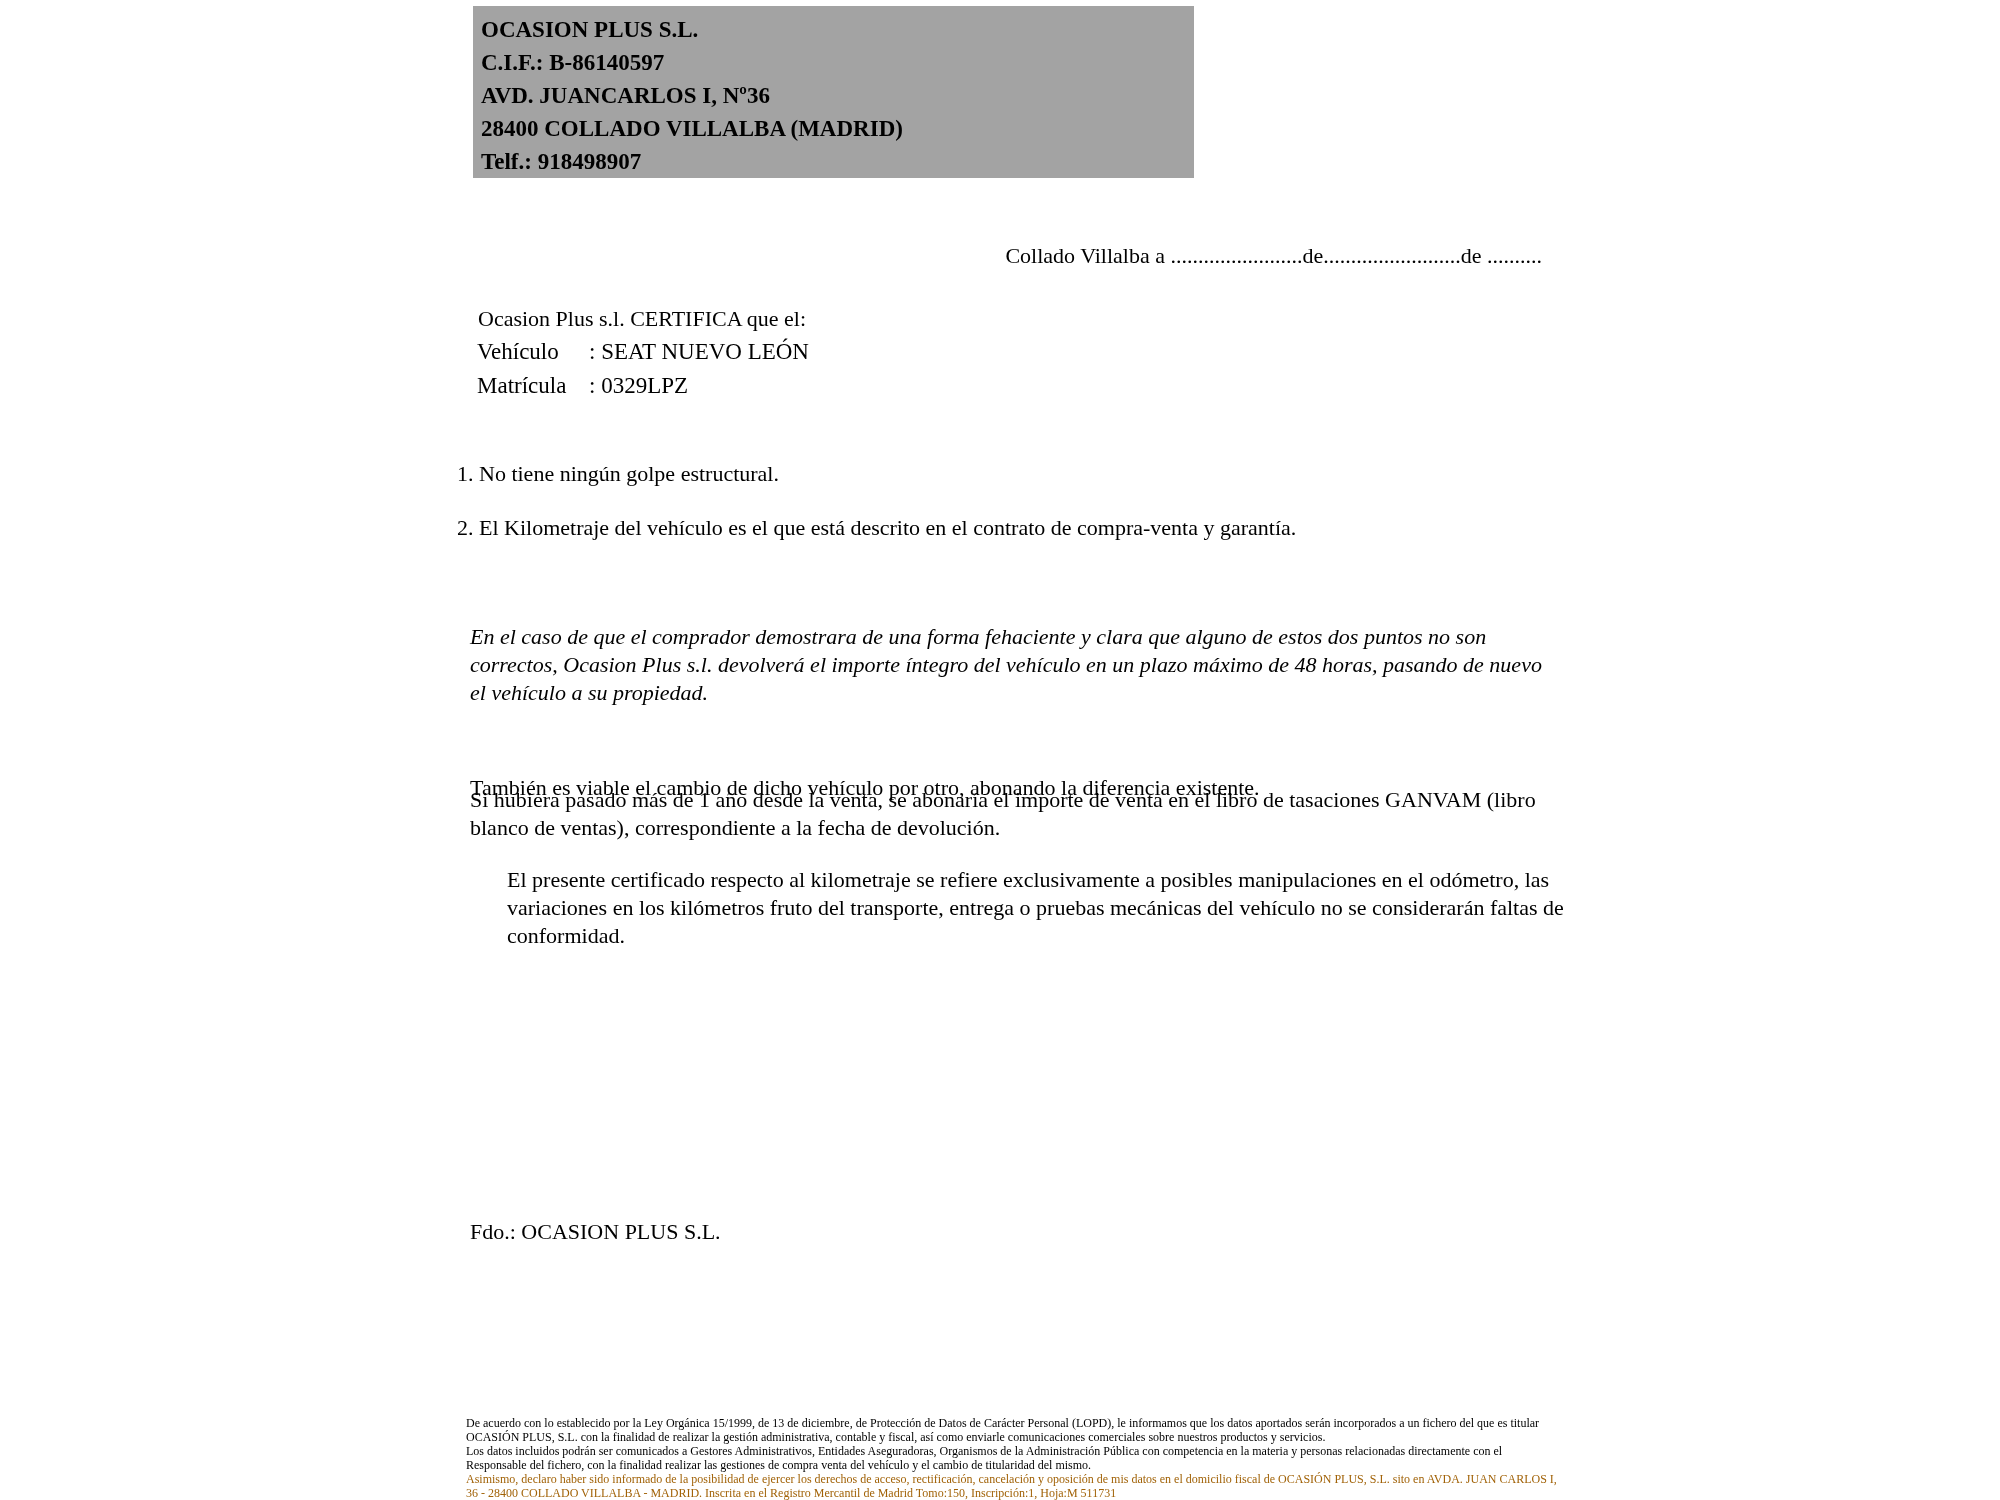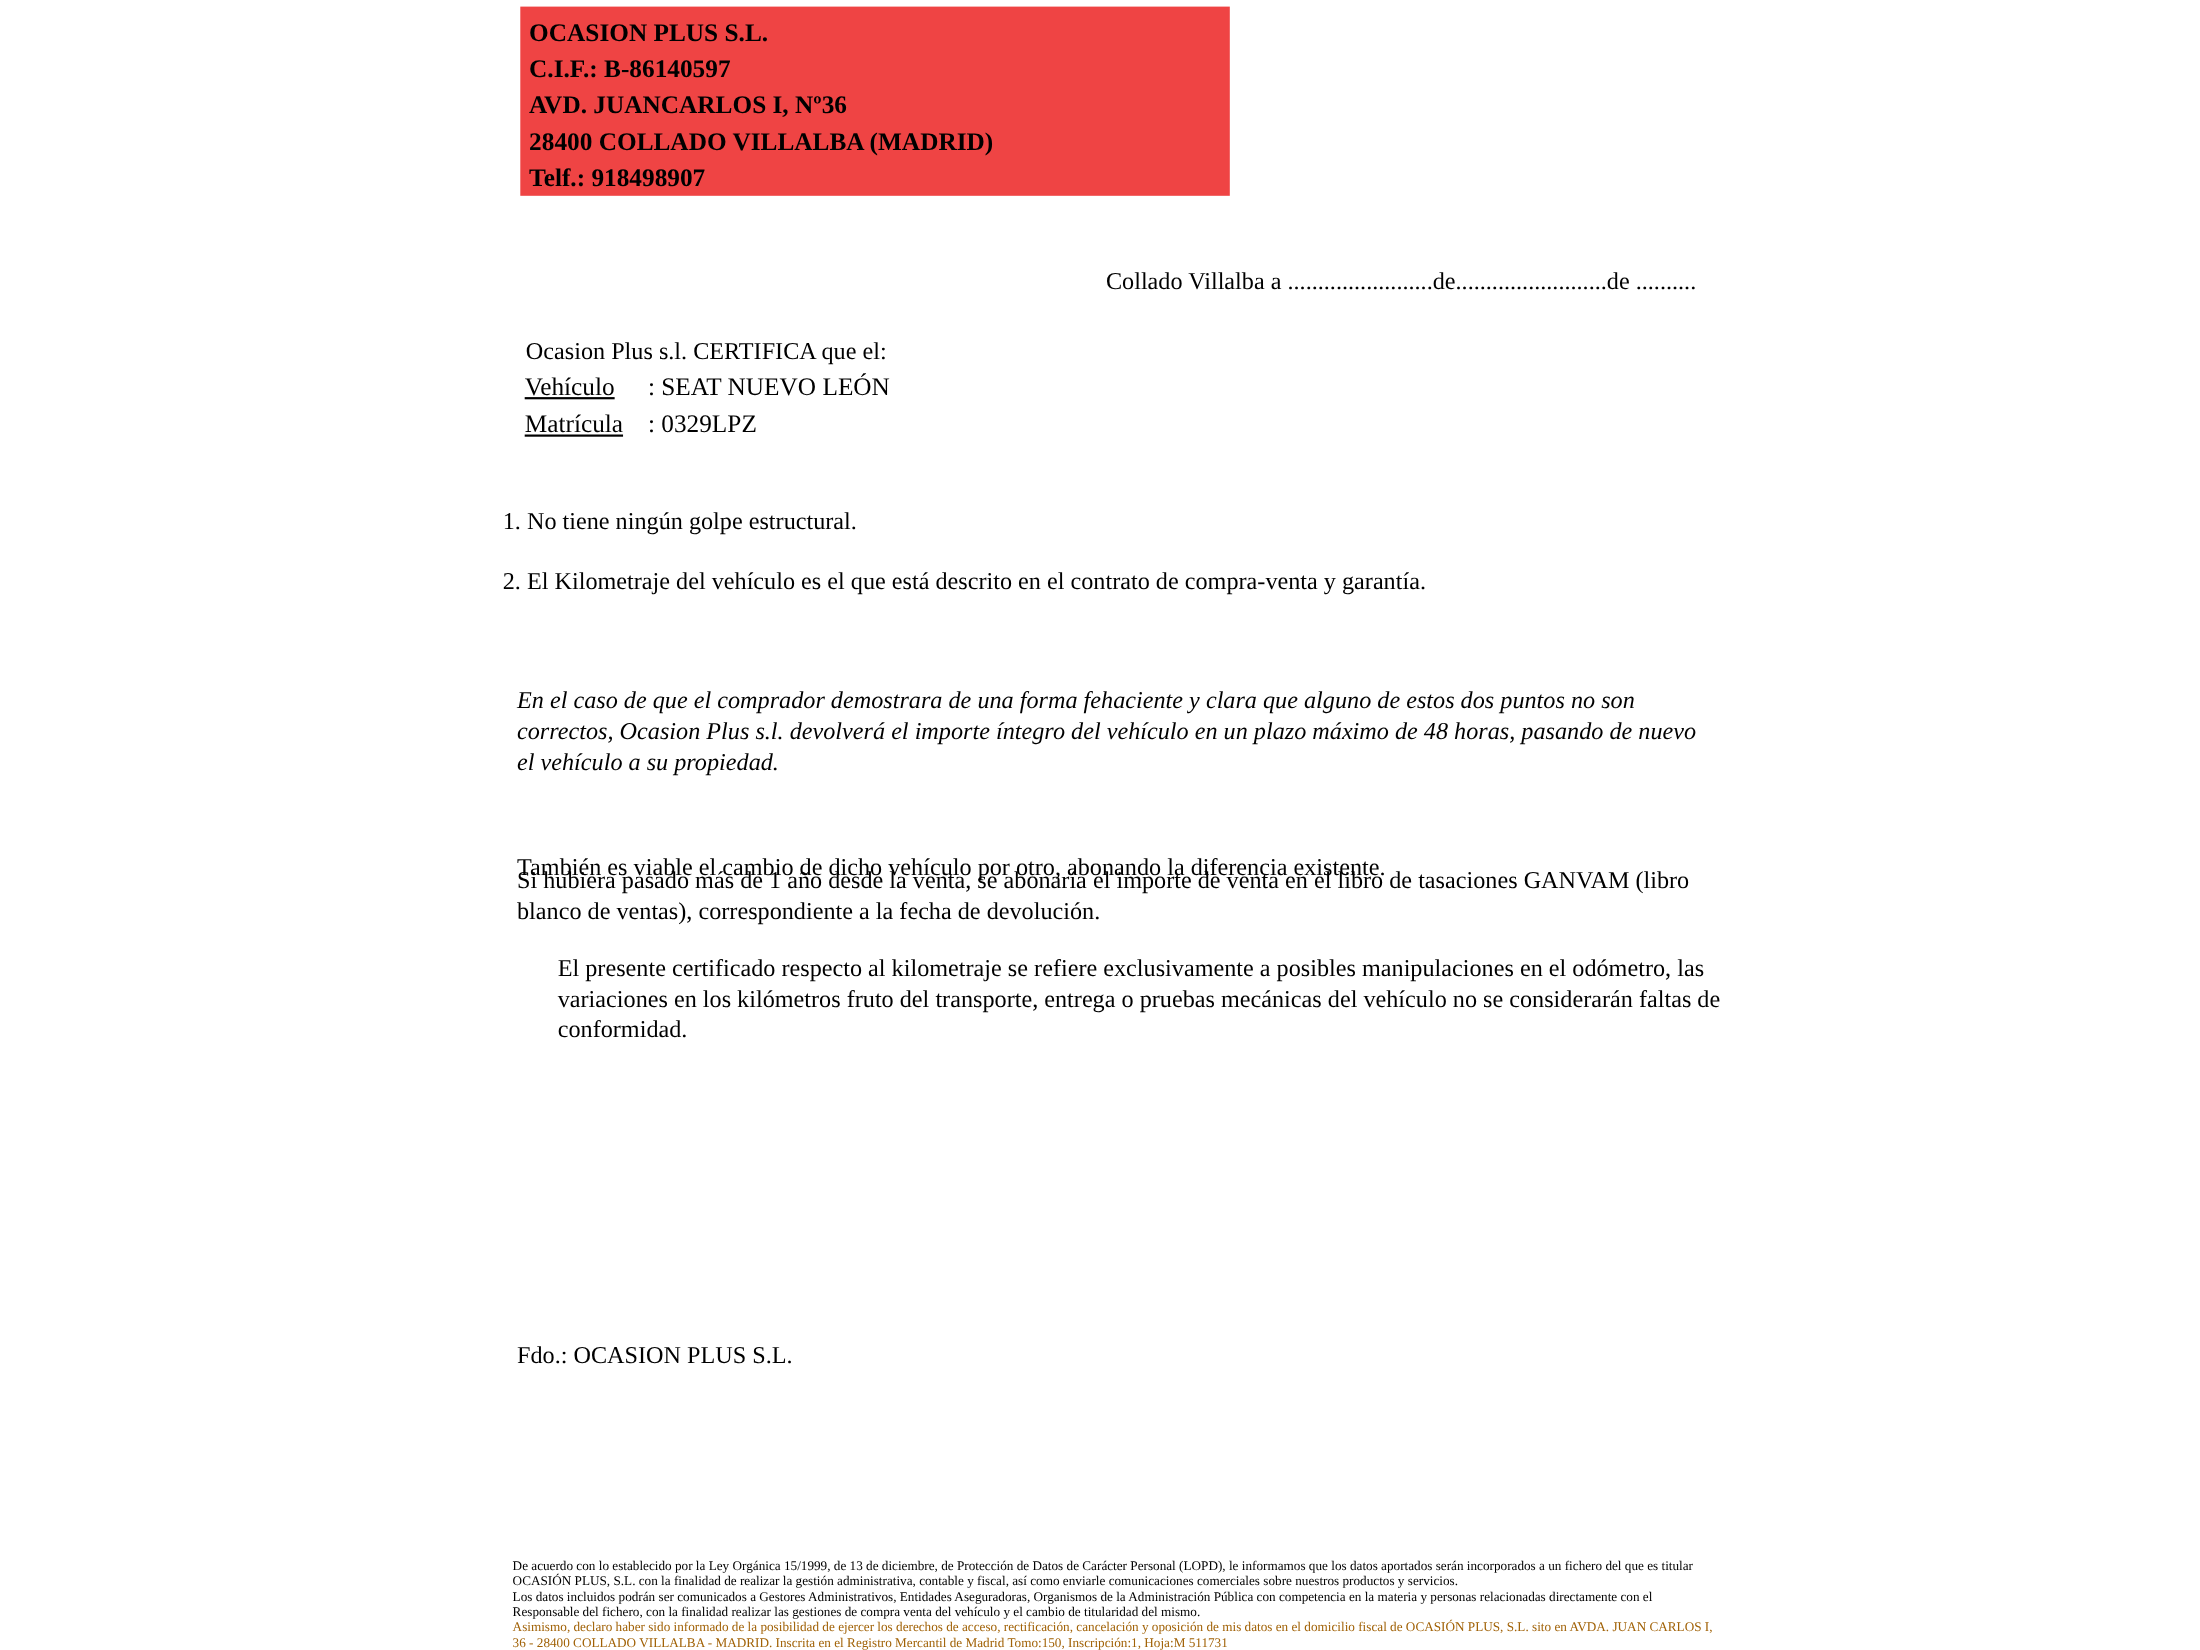--- a/index.html
+++ b/index.html
@@ -8,22 +8,22 @@
     width:2000px;
     height:1500px;
     background:#ffffff;
     font-family:"Liberation Serif", serif;
     color:#000;
     overflow:hidden;
   }
   .header-box{
     position:absolute;
     left:473px; top:6px;
-    width:645px; height:172px;
-    background:#ef4444;
+    width:721px; height:172px;
+    background:#a3a3a3;
     box-sizing:border-box;
     padding:7px 0 0 8px;
     font-weight:bold;
     font-size:23px;
     line-height:33px;
   }
   .date-line{
     position:absolute;
     left:471px; top:243px;
     width:1071px;
@@ -39,21 +39,20 @@
   .field-row{
     position:absolute;
     left:477px;
     font-size:23px;
   }
   .row-vehiculo{ top:339px; }
   .row-matricula{ top:373px; }
   .field-label{
     display:inline-block;
     width:112px;
-    text-decoration:underline;
   }
   .point{
     position:absolute;
     left:457px;
     font-size:22px;
   }
   .point-1{ top:461px; }
   .point-2{ top:515px; }
   .para{
     position:absolute;

